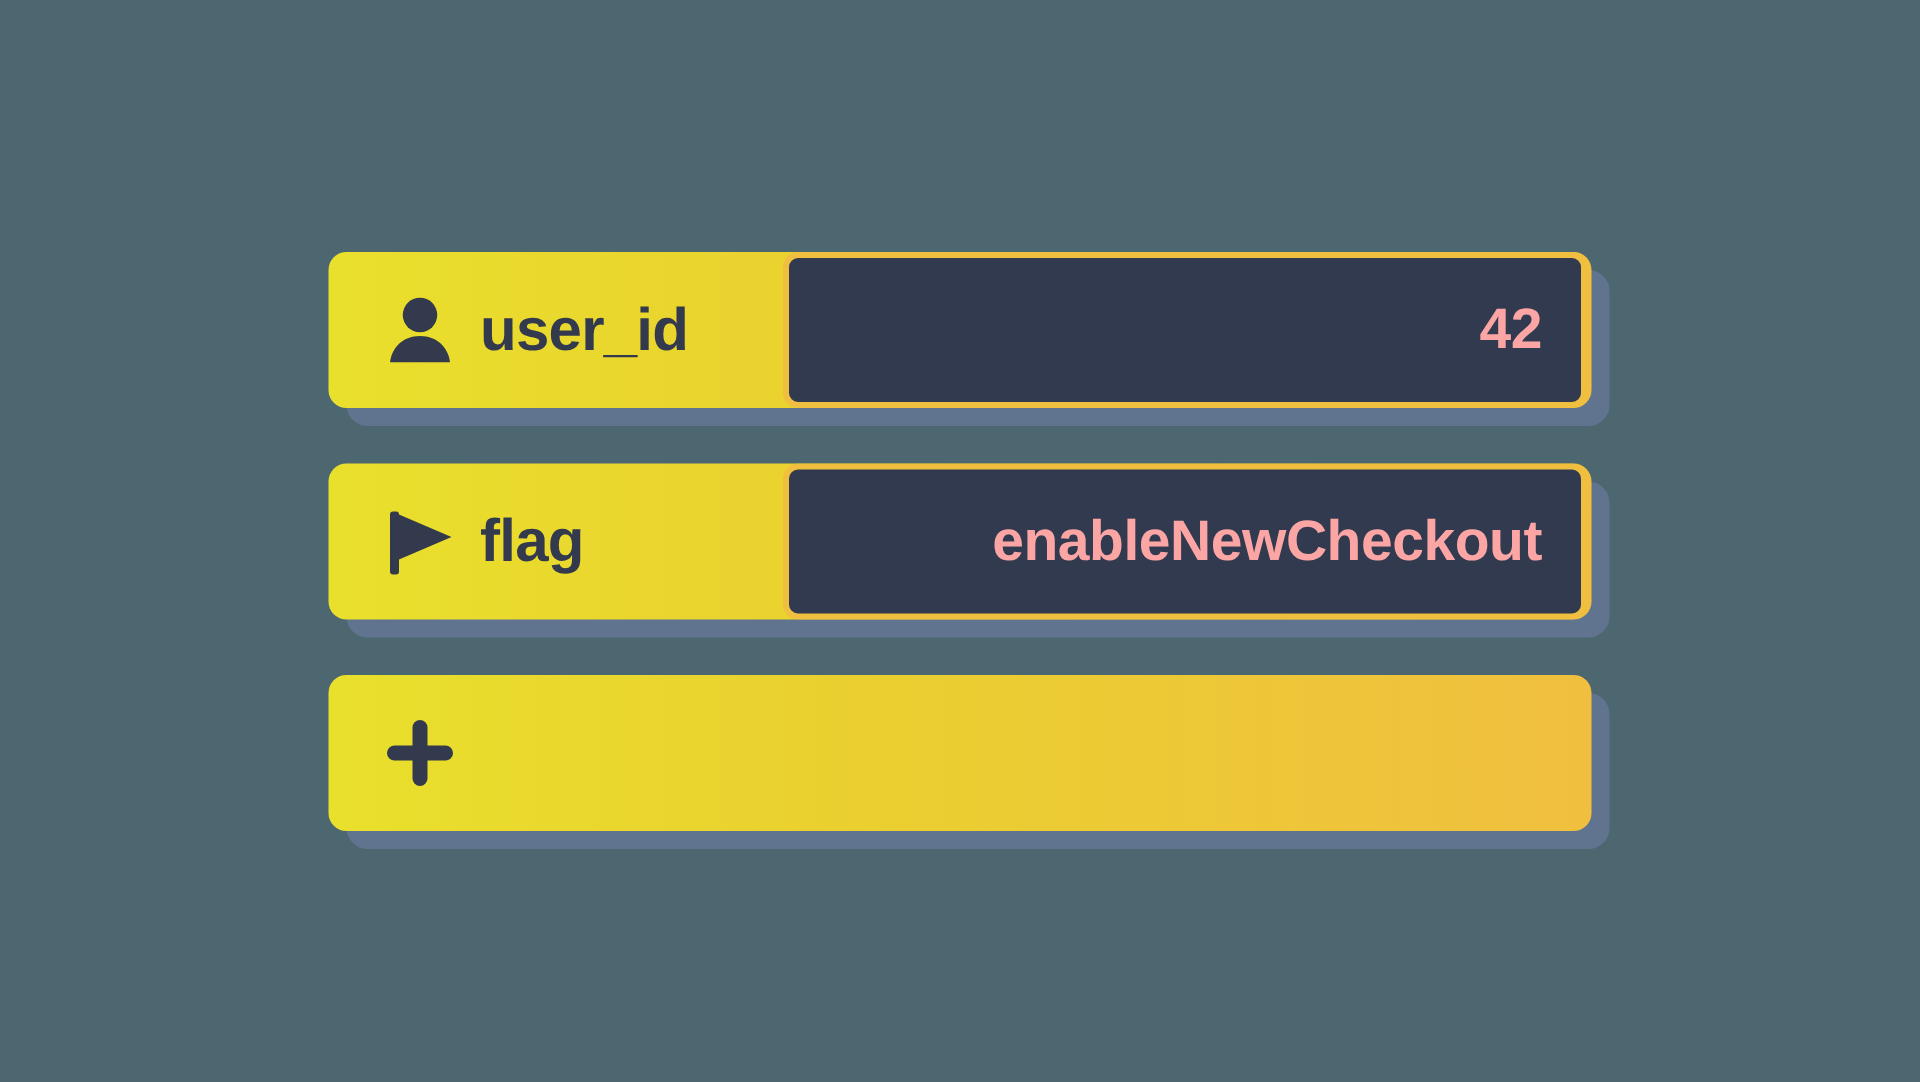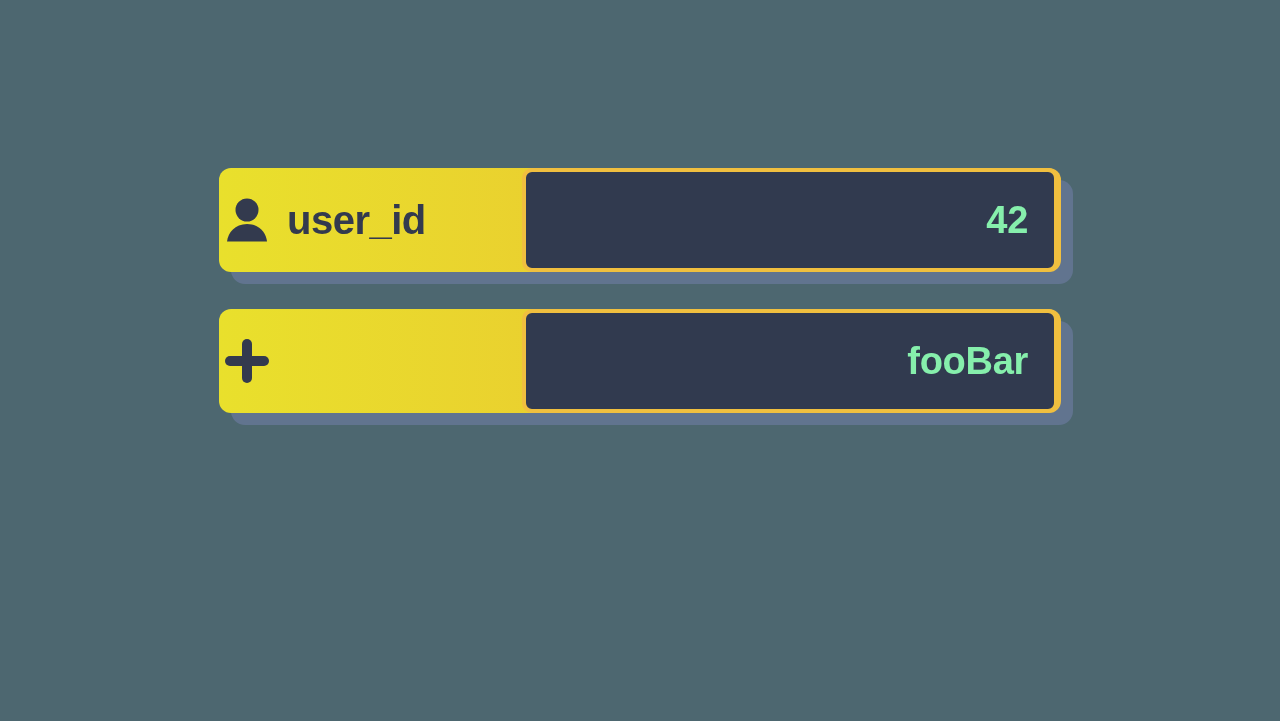--- a/index.html
+++ b/index.html
@@ -50,20 +50,21 @@
     display: flex;
     align-items: stretch;
     overflow: hidden;
   }
 
   .label-cell {
     width: 303px;
     flex: 0 0 303px;
     display: flex;
     align-items: center;
+    padding-left: 33px;
     box-sizing: border-box;
   }
 
   .icon-box {
     width: 56px;
     height: 56px;
     flex: 0 0 56px;
     display: flex;
     align-items: center;
     justify-content: center;
@@ -87,21 +88,21 @@
     border: 4px solid #f0bf3f;
     border-radius: 10px;
     display: flex;
     align-items: center;
     justify-content: flex-end;
     padding-right: 26px;
     box-sizing: border-box;
   }
 
   .value-text {
-    color: #86efac;
+    color: #fca5a5;
     font-size: 38px;
     font-weight: bold;
     letter-spacing: -0.3px;
     line-height: 1;
     white-space: nowrap;
   }
 </style>
 </head>
 <body>
 
@@ -118,31 +119,45 @@
           </svg>
         </span>
         <span class="label-text">user_id</span>
       </div>
       <div class="value-cell">
         <span class="value-text">42</span>
       </div>
     </div>
   </div>
 
+  <div class="row-wrap">
+    <div class="row-shadow"></div>
+    <div class="row">
+      <div class="label-cell">
+        <span class="icon-box">
+          <svg width="52" height="52" viewBox="0 0 52 52">
+            <rect x="6" y="6" width="6" height="42" rx="2" fill="#333a4e"></rect>
+            <path d="M12 8 L47 23 L12 38 Z" fill="#333a4e"></path>
+          </svg>
+        </span>
+        <span class="label-text">flag</span>
+      </div>
+      <div class="value-cell">
+        <span class="value-text">enableNewCheckout</span>
+      </div>
+    </div>
+  </div>
 
   <div class="row-wrap">
     <div class="row-shadow"></div>
     <div class="row">
       <div class="label-cell">
         <span class="icon-box">
           <svg width="52" height="52" viewBox="0 0 52 52">
             <rect x="21" y="4" width="10" height="44" rx="5" fill="#333a4e"></rect>
             <rect x="4" y="21" width="44" height="10" rx="5" fill="#333a4e"></rect>
           </svg>
         </span>
       </div>
-      <div class="value-cell">
-        <span class="value-text">fooBar</span>
-      </div>
     </div>
   </div>
 
 </div>
 
 </body></html>

